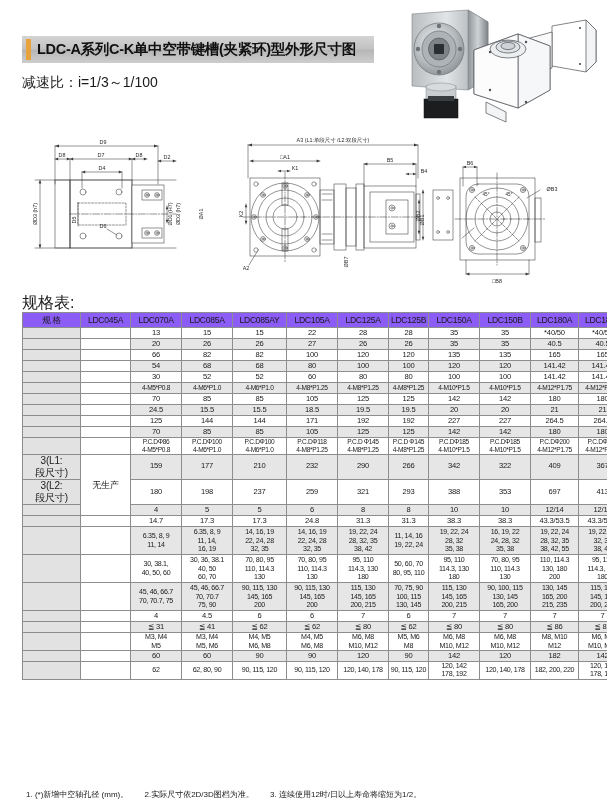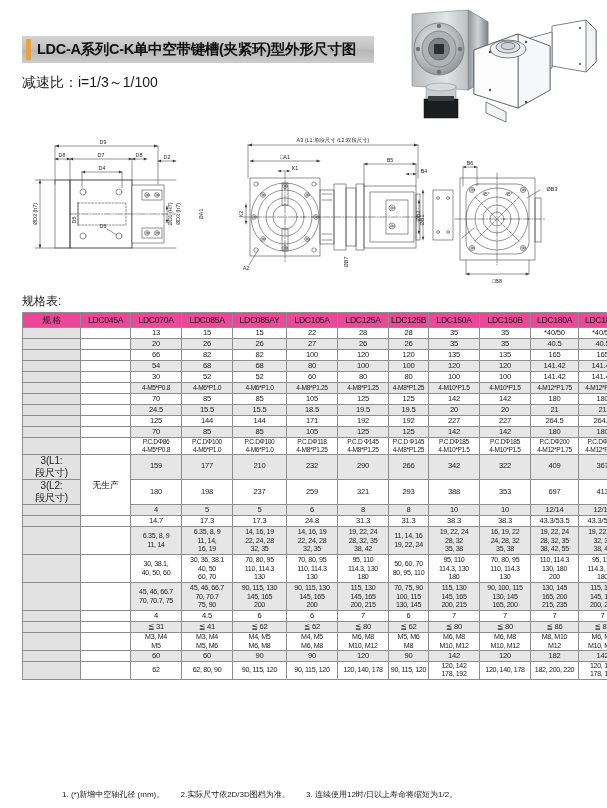--- a/index.html
+++ b/index.html
@@ -63,21 +63,21 @@
     position: absolute;
     left: 0; top: 128px;
     width: 607px; height: 162px;
   }
   .drawings svg { display: block; }
 
   
   .spec-head {
     position: absolute;
     left: 22px; top: 293px;
-    font-size: 12px;
+    font-size: 16px;
     color: #1a1a1a;
   }
   .unit-mm {
     position: absolute;
     right: 18px; top: 294px;
     font-size: 9.5px;
     color: #1a1a1a;
     margin-top: 26px;
   }
 
@@ -94,21 +94,21 @@
     text-align: center;
     vertical-align: middle;
     padding: 0 1px;
     line-height: 1.18;
     font-weight: normal;
     color: #1a1a1a;
     word-break: keep-all;
     overflow: hidden;
   }
   table.spec thead th {
-    background: #ec4899;
+    background: #8b5cf6;
     font-size: 8.6px;
     font-weight: normal;
     height: 15px;
     letter-spacing: -0.3px;
   }
   table.spec th.rowhdr {
     background: #e2e2e2;
     font-size: 8.6px;
     letter-spacing: 0.2px;
   }
@@ -127,21 +127,20 @@
     font-size: 9px;
     letter-spacing: -0.2px;
   }
 
   .footnotes {
     position: absolute;
     left: 26px; top: 789px;
     font-size: 8px;
     color: #1a1a1a;
     white-space: nowrap;
-    margin-left: 36px;
   }
   .footnotes span { margin-right: 14px; }
 
   .wm {
     position: absolute;
     left: 150px; top: 392px;
     font-size: 30px;
     font-weight: bold;
     color: rgba(120,160,215,0.20);
     letter-spacing: 1px;

